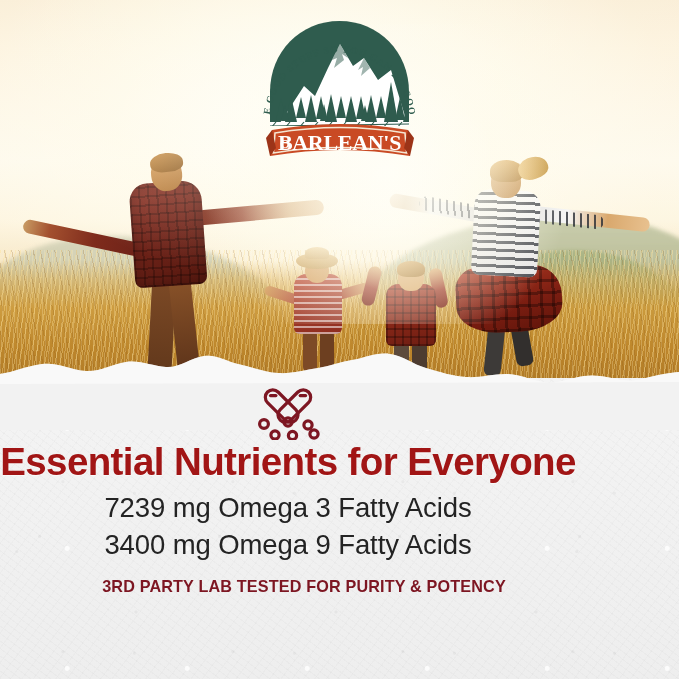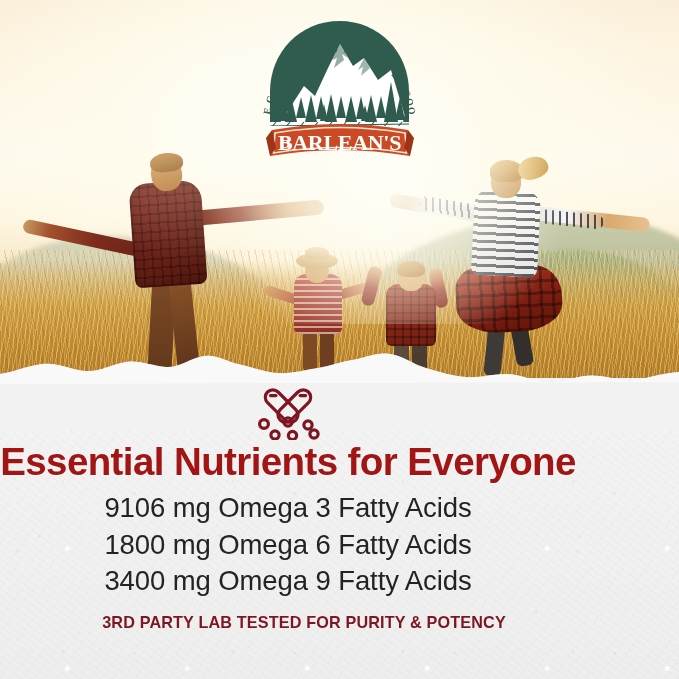--- a/index.html
+++ b/index.html
@@ -495,22 +495,21 @@
           <circle cx="33" cy="53" r="4.1"></circle>
           <circle cx="50.5" cy="53.5" r="4.1"></circle>
           <circle cx="72" cy="52" r="4.1"></circle>
         </g>
       </svg>
     </div>
 
     <h1 class="headline">Essential Nutrients for Everyone</h1>
 
     <div class="facts">
-      <div class="fact">9106 mg Omega 3 Fatty Acids</div>
-      <div class="fact">1800 mg Omega 6 Fatty Acids</div>
+      <div class="fact">7239 mg Omega 3 Fatty Acids</div>
       <div class="fact">3400 mg Omega 9 Fatty Acids</div>
     </div>
 
     <div class="notes">
       <div class="note">3RD PARTY LAB TESTED FOR PURITY &amp; POTENCY</div>
     </div>
 
   </div>
 </div>
 

